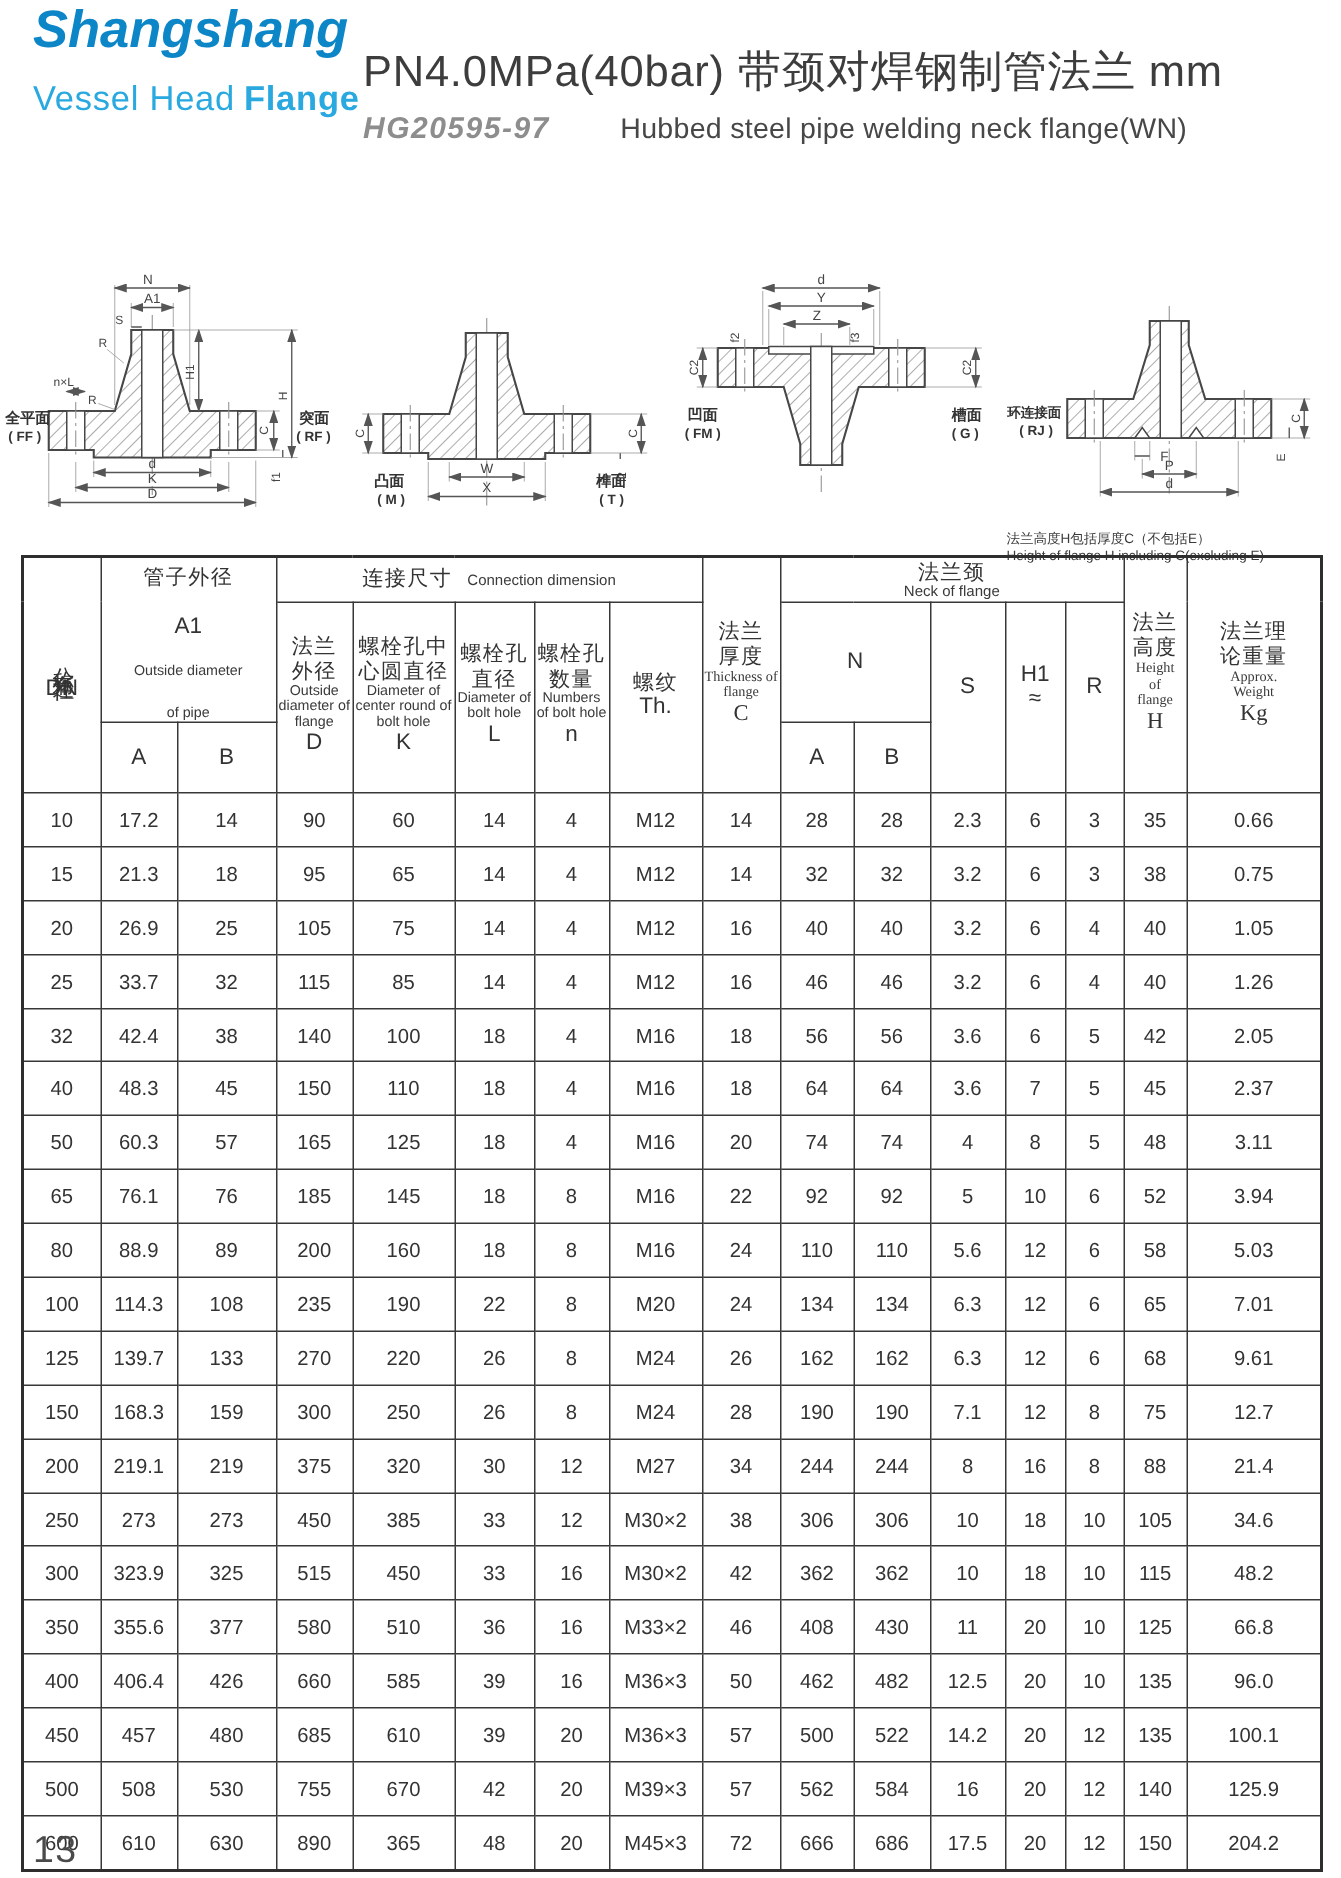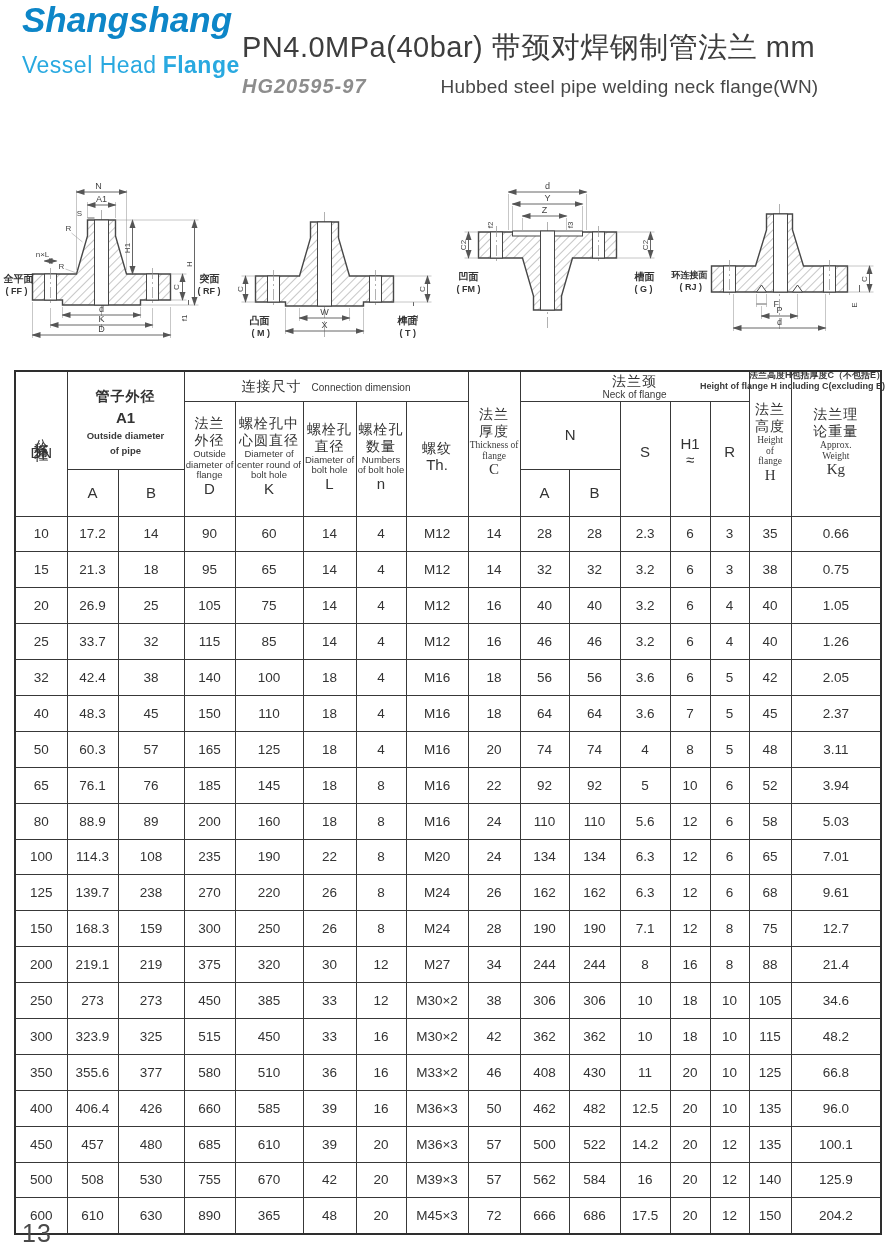--- a/index.html
+++ b/index.html
@@ -8,26 +8,26 @@
   
   .hdr{position:absolute;top:0;left:0;width:100%;height:175px;}
   .logo{position:absolute;left:22px;top:2px;}
   .logo-line1{font-size:35px;font-weight:bold;font-style:italic;color:#0d86c8;letter-spacing:0px;line-height:36px;}
   .logo-line2{font-size:23px;color:#29a9e0;letter-spacing:0.5px;line-height:26px;margin-top:14px;}
   .logo-line2 .fl{font-weight:bold;margin-left:6px;}
   .titles{position:absolute;left:242px;top:28px;width:640px;}
   .title-cn{font-size:29px;color:#3d3d3d;letter-spacing:0.5px;white-space:nowrap;}
   .title-sub{display:flex;align-items:baseline;margin-top:7px;}
   .std{font-size:20px;font-weight:bold;font-style:italic;color:#8d8d8d;letter-spacing:1px;}
-  .title-en{font-size:19px;color:#474747;margin-left:74px;letter-spacing:0.2px;}
+  .title-en{font-size:19px;color:#474747;margin-left:47px;letter-spacing:0.2px;}
   
   .draws{position:absolute;top:178px;left:2px;width:890px;display:flex;}
   .draw{width:223px;position:relative;}
   .draw svg{display:block;}
-  .cap{width:214px;text-align:right;font-size:9px;font-weight:bold;color:#3a3a3a;line-height:11px;margin-top:20px;}
+  .cap{width:214px;text-align:left;font-size:9px;font-weight:normal;color:#3a3a3a;line-height:11px;margin-top:4px;}
   text{font-family:"Liberation Sans",sans-serif;}
   .dlab{font-size:9px;fill:#444;}
   .slab{font-size:8px;fill:#444;}
   .fl1{font-size:10px;font-weight:bold;fill:#333;}
   .fl2{font-size:9px;font-weight:bold;fill:#333;}
   .dim{stroke:#555;stroke-width:0.9;}
   .ext{stroke:#999;stroke-width:0.55;}
   .cl{stroke:#8f8f8f;stroke-width:0.7;stroke-dasharray:11 3 2 3;}
   .body{fill:url(#hatch);stroke:#474747;stroke-width:1.4;}
   .hole{fill:#fff;stroke:#474747;stroke-width:1;}
@@ -45,21 +45,21 @@
   .band .en{display:inline;margin-left:10px;font-size:10px;}
   .r1{height:30px;}
   .r2{height:68px;}
   .r3{height:47px;}
   .tall .hwrap{height:100%;justify-content:space-between;padding:8px 0 12px 0;box-sizing:border-box;font-family:Liberation Serif, serif;}
   .mid2 .hwrap{height:100%;justify-content:space-between;padding:6px 0 11px 0;box-sizing:border-box;}
   .bot .hwrap{justify-content:flex-end;height:100%;padding-bottom:13px;box-sizing:border-box;}
   .dncell .hwrap{height:100%;justify-content:center;gap:2px;}
   .dnvert{writing-mode:vertical-rl;text-orientation:upright;font-size:14.5px;letter-spacing:3px;line-height:18px;}
   .dncode{font-size:15px;margin-top:3px;}
-  .pipe .hwrap{height:100%;justify-content:flex-start;gap:5px;padding-top:4px;box-sizing:border-box;font-weight:bold;}
+  .pipe .hwrap{height:100%;justify-content:flex-start;gap:17px;padding-top:4px;box-sizing:border-box;}
   
   .pageno{position:absolute;left:22px;bottom:4px;font-size:25px;color:#4a4a4a;letter-spacing:1px;}
 </style>
 </head>
 <body>
 
 <div class="page">
 
   <svg width="0" height="0" style="position:absolute" aria-hidden="true">
     <defs>
@@ -576,21 +576,21 @@
             <td>134</td>
             <td>6.3</td>
             <td>12</td>
             <td>6</td>
             <td>65</td>
             <td>7.01</td>
           </tr>
           <tr>
             <td>125</td>
             <td>139.7</td>
-            <td>238</td>
+            <td>133</td>
             <td>270</td>
             <td>220</td>
             <td>26</td>
             <td>8</td>
             <td>M24</td>
             <td>26</td>
             <td>162</td>
             <td>162</td>
             <td>6.3</td>
             <td>12</td>

